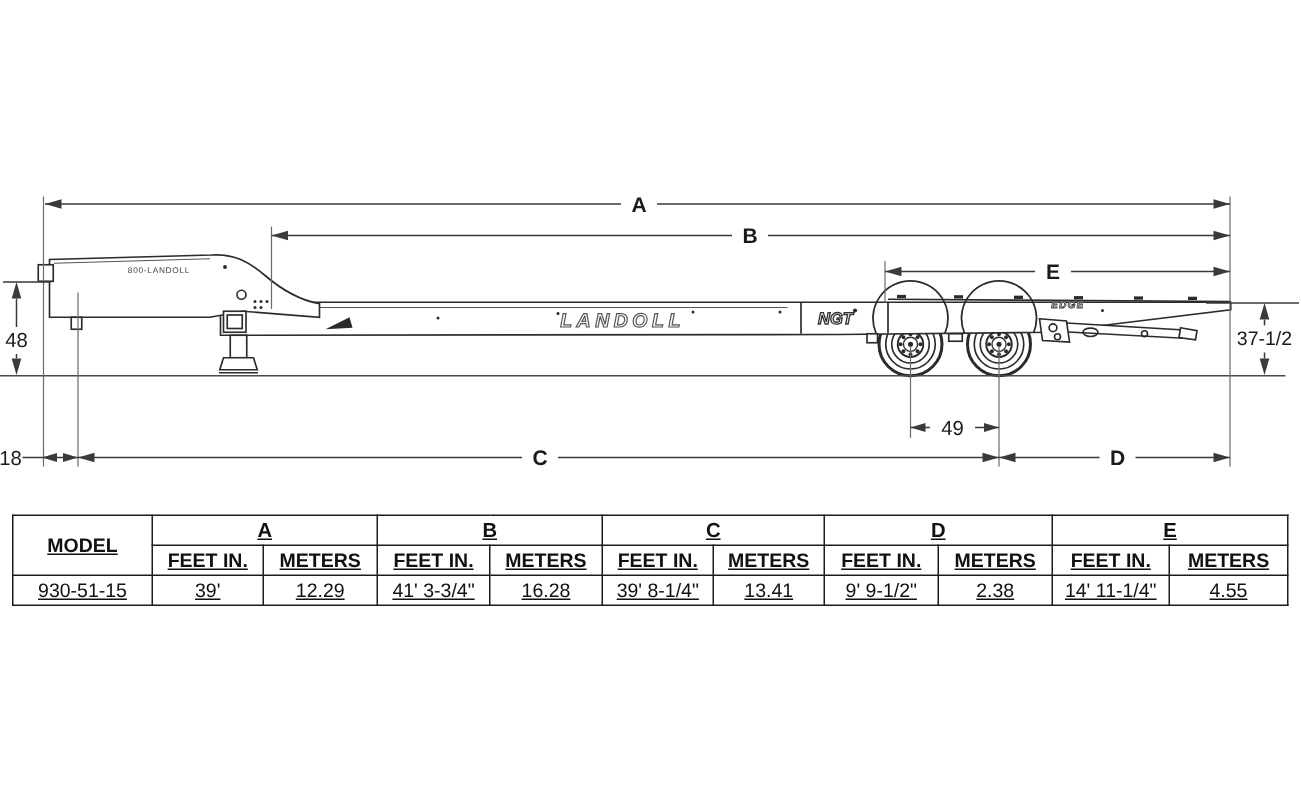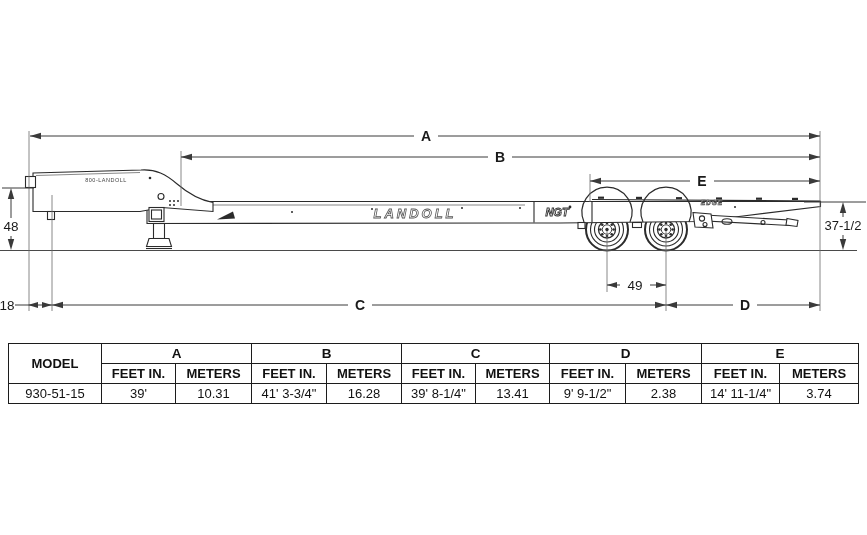--- a/index.html
+++ b/index.html
@@ -11,21 +11,21 @@
   .numlbl{font-size:13.5px;fill:#1a1a1a;}
   .dimline{stroke:#3a3a3a;stroke-width:1;fill:none;}
   .extline{stroke:#6b6b6b;stroke-width:0.8;fill:none;}
   .arrow{fill:#3a3a3a;stroke:none;}
   .body-stroke{stroke:#2b2b2b;stroke-width:1.1;fill:none;}
   .body-fill{stroke:#2b2b2b;stroke-width:1.1;fill:#ffffff;}
   .thin{stroke:#555;stroke-width:0.7;fill:none;}
   .darkfill{fill:#2b2b2b;stroke:none;}
 
   .dim-table{position:absolute;left:8px;top:343px;width:844px;border-collapse:collapse;
-             table-layout:fixed;font-size:13px;color:#111;}
+             table-layout:fixed;font-size:13px;color:#111;text-decoration:underline;}
   .dim-table th,.dim-table td{border:1px solid #1c1c1c;text-align:center;vertical-align:middle;
              padding:0;height:19px;line-height:19px;overflow:hidden;white-space:nowrap;}
   .dim-table th{font-weight:bold;font-size:13px;}
   .dim-table td{font-weight:normal;margin-top:35px;}
   .dim-table .letter{font-size:13.5px;}
 </style>
 </head>
 <body>
 
 <div id="stage">
@@ -239,25 +239,25 @@
       <th>FEET IN.</th>
       <th>METERS</th>
       <th>FEET IN.</th>
       <th>METERS</th>
       <th>FEET IN.</th>
       <th>METERS</th>
     </tr>
     <tr>
       <td>930-51-15</td>
       <td>39'</td>
-      <td>10.31</td>
+      <td>12.29</td>
       <td>41' 3-3/4"</td>
       <td>16.28</td>
       <td>39' 8-1/4"</td>
       <td>13.41</td>
       <td>9' 9-1/2"</td>
       <td>2.38</td>
       <td>14' 11-1/4"</td>
-      <td>3.74</td>
+      <td>4.55</td>
     </tr>
   </tbody>
     </table>
 </div>
 
 </body></html>

